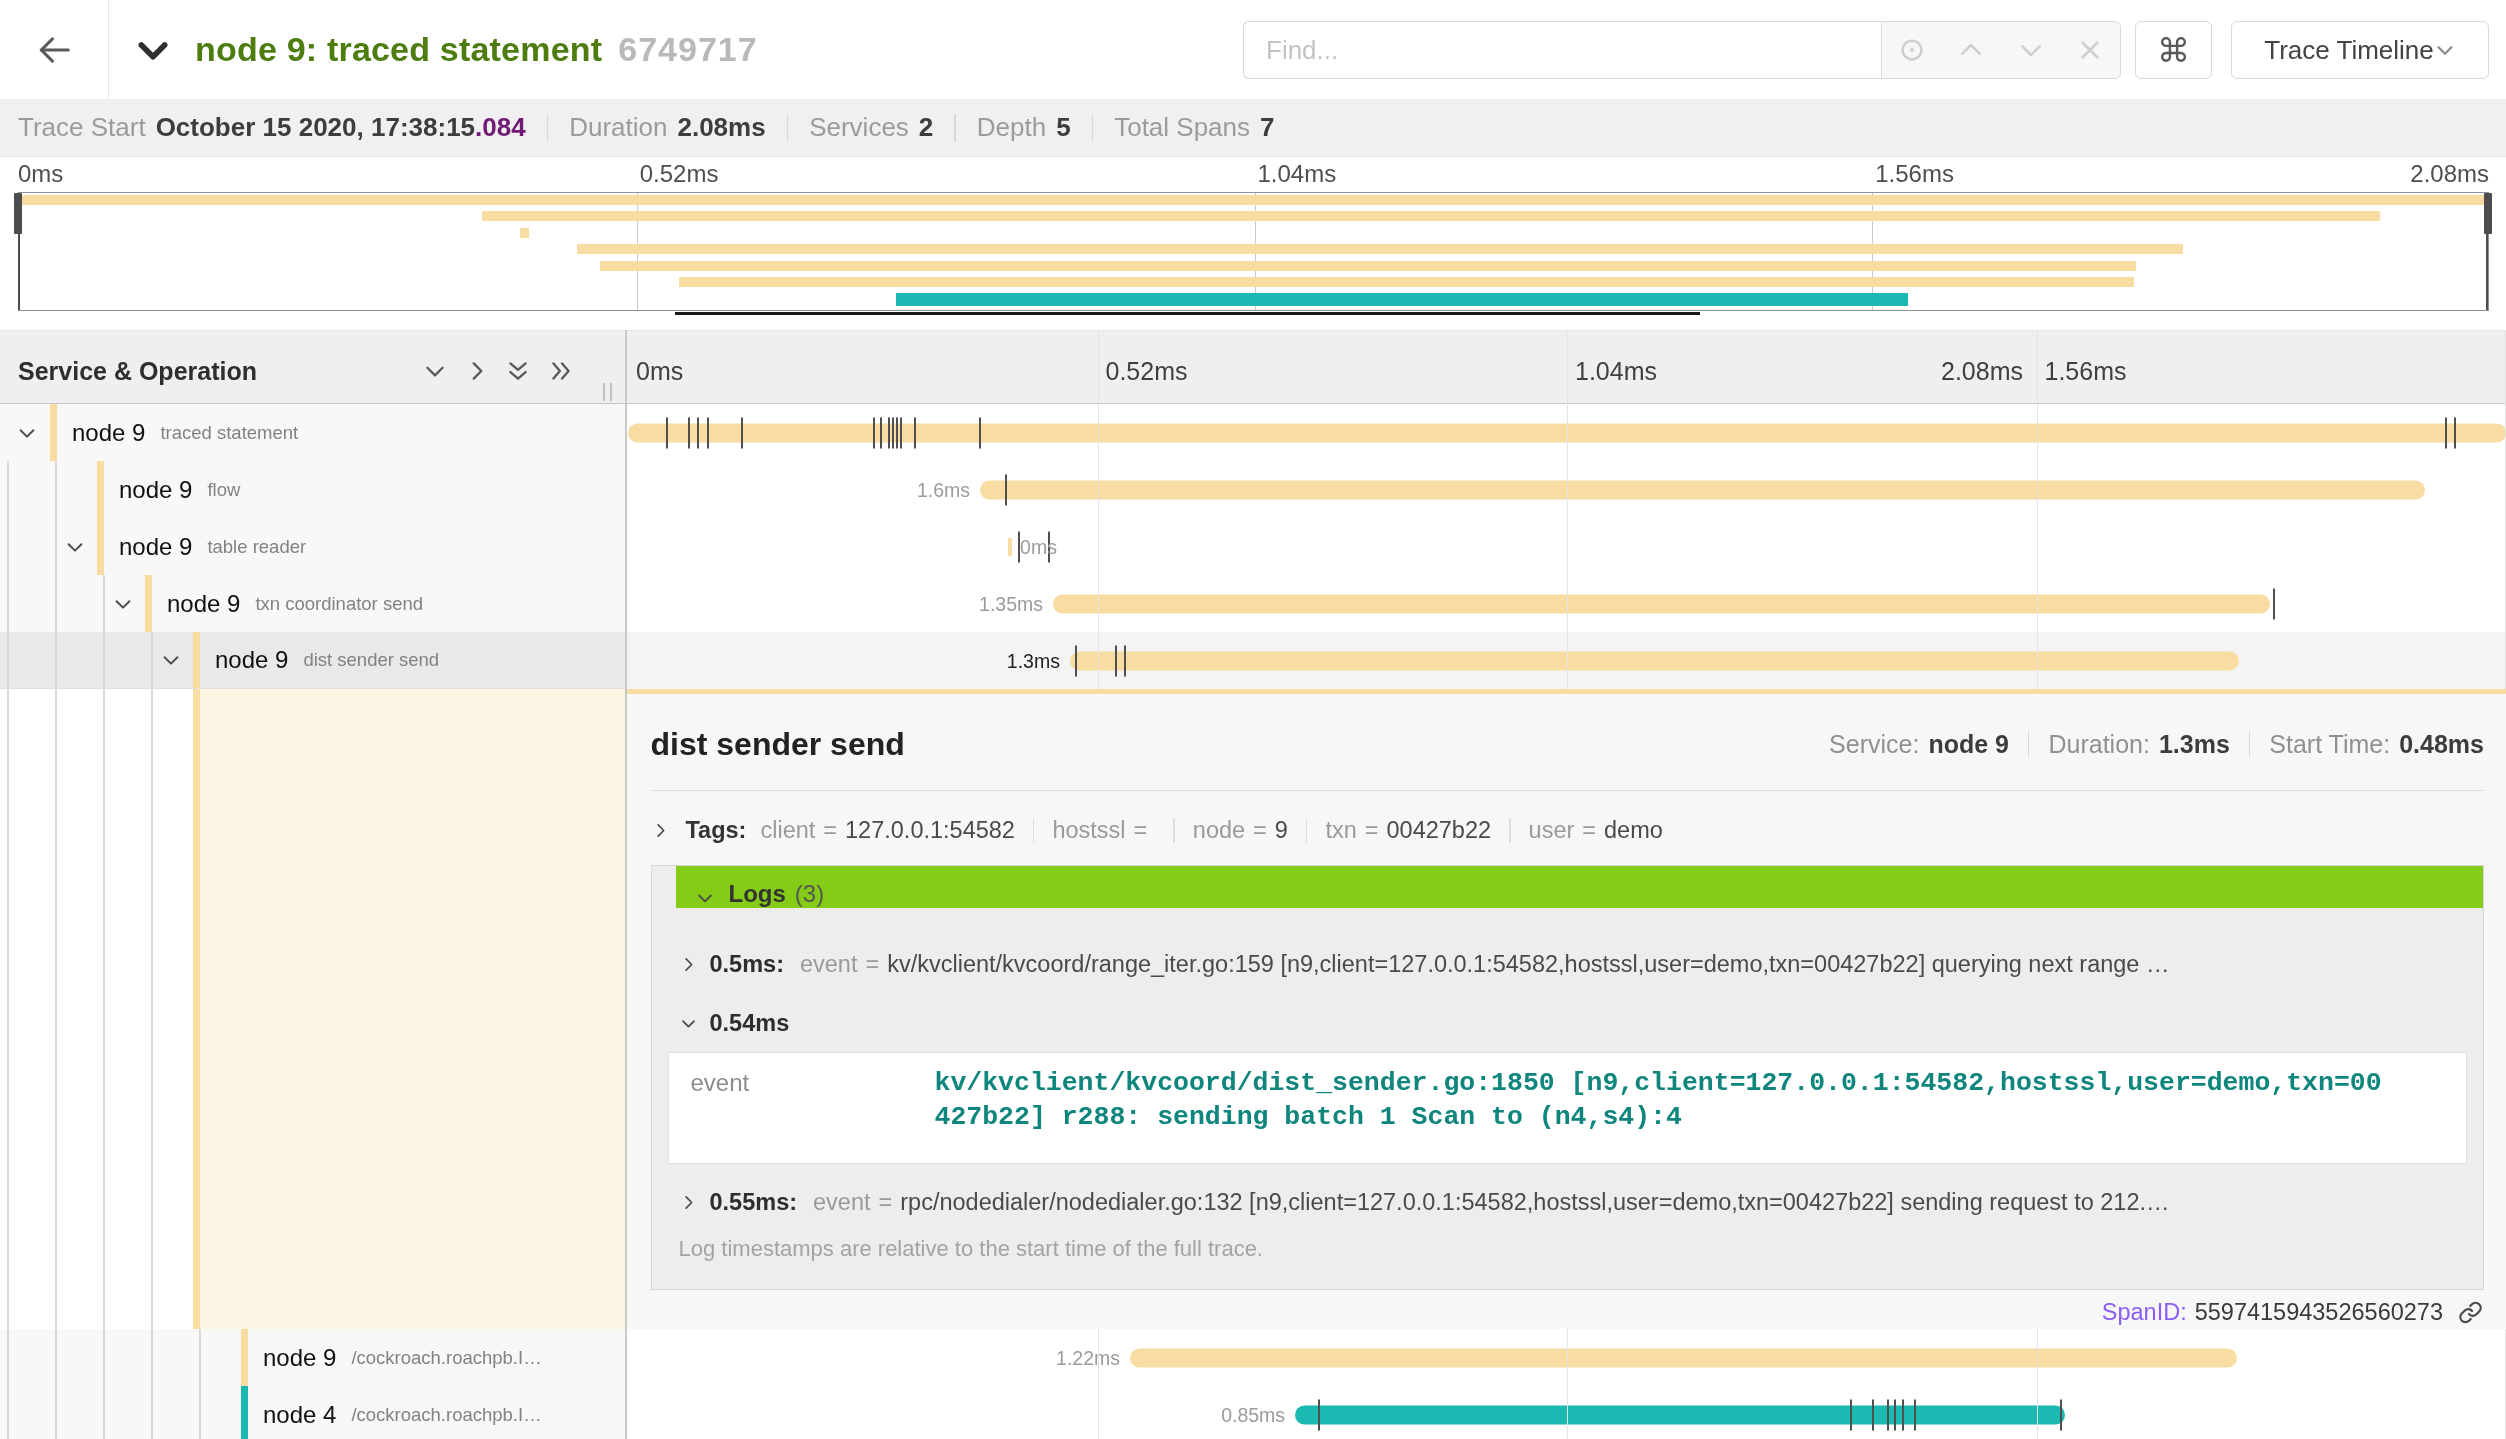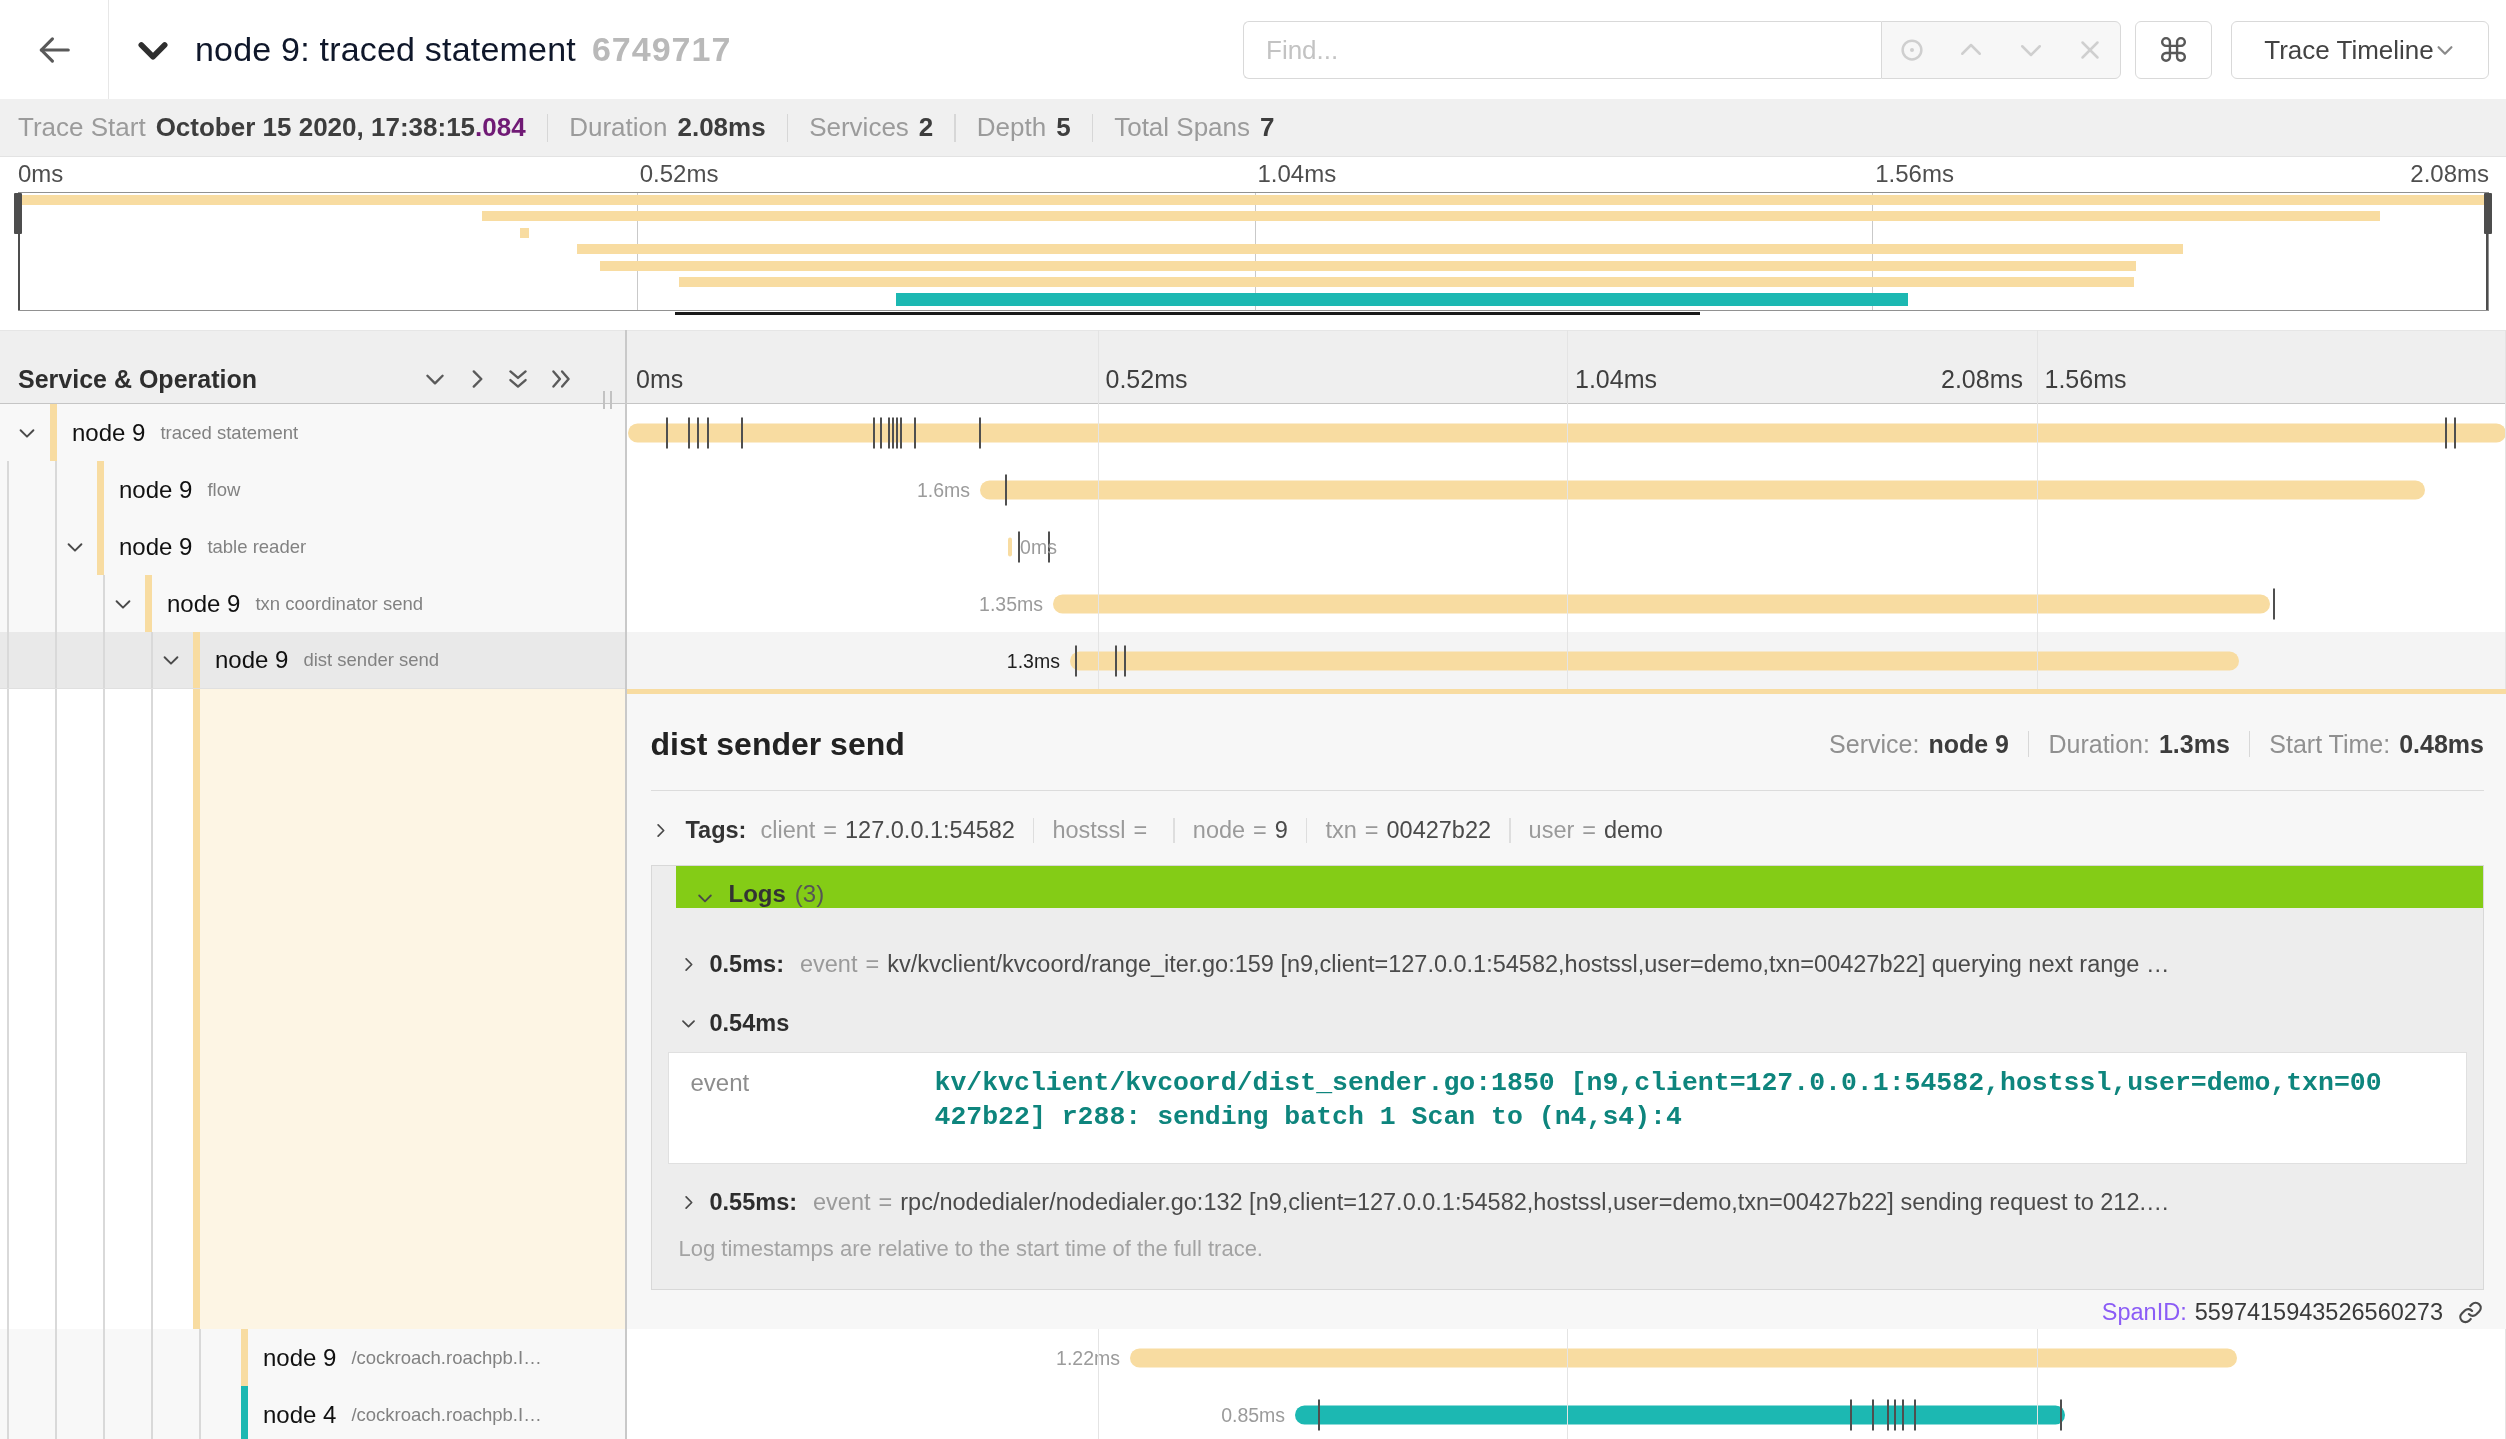--- a/index.html
+++ b/index.html
@@ -6,21 +6,21 @@
   html,body { width:2506px; height:1439px; overflow:hidden; background:#fff;
     font-family:"Liberation Sans", sans-serif; }
   .app { position:relative; width:2506px; height:1439px; }
 
   
   .topbar { position:absolute; left:0; top:0; width:2506px; height:99px; background:#fff; }
   .back-cell { position:absolute; left:0; top:0; width:109px; height:99px; border-right:1.5px solid #e7e7e7;
     display:flex; align-items:center; justify-content:center; cursor:pointer; }
   .title-wrap { position:absolute; left:133px; top:0; height:99px; display:flex; align-items:center; }
   .title-chev { display:flex; align-items:center; margin-right:22px; cursor:pointer; }
-  h1.page-title { font-size:34px; font-weight:400; color:#0f172a; letter-spacing:0.2px; }
+  h1.page-title { font-size:34px; font-weight:700; color:#4d7c0f; letter-spacing:0.2px; }
   .trace-id { font-size:34px; font-weight:600; color:#b9b9b9; margin-left:16px; letter-spacing:1px; }
 
   .find-input { position:absolute; left:1243px; top:21px; width:638px; height:58px; border:1.5px solid #d9d9d9;
     border-right:none; border-radius:6px 0 0 6px; font-size:26px; padding:0 22px; color:#444; outline:none;
     font-family:"Liberation Sans", sans-serif; background:#fff; }
   .find-input::placeholder { color:#c3c3c3; }
   .find-group { position:absolute; left:1881px; top:21px; width:240px; height:58px; background:#f7f7f7;
     border:1.5px solid #d9d9d9; border-radius:0 6px 6px 0; display:flex; }
   .find-group .gbtn { flex:1; display:flex; align-items:center; justify-content:center; cursor:default; }
   .kbd-btn { position:absolute; left:2135px; top:21px; width:77px; height:58px; background:#fff;
@@ -50,21 +50,21 @@
   .mini-underline { position:absolute; top:312px; height:3px; background:#191919; }
 
   
   .main { position:absolute; left:0; top:330px; width:2506px; height:1109px; }
   .tl-hdr-bg { position:absolute; left:0; top:0; width:2506px; height:74px; background:#efefef;
     border-top:1px solid #e6e6e6; border-bottom:1.5px solid #c5c5c5; }
   .grid-layer { position:absolute; left:0; top:0; width:2506px; height:1109px; z-index:3; pointer-events:none; }
   .grid-line { position:absolute; top:0; bottom:0; width:1px; background:#e4e4e4; }
   .col-divider { position:absolute; top:0; bottom:0; left:625px; width:1.5px; background:#c9c9c9; }
 
-  .tl-hdr { position:absolute; left:0; top:12px; width:2031px; height:74px; z-index:4;border-radius:22px; }
+  .tl-hdr { position:absolute; left:0; top:4px; width:2031px; height:74px; z-index:4;border-radius:22px; }
   .so-title { position:absolute; left:18px; top:0; height:74px; display:flex; align-items:center;
     font-size:25px; font-weight:700; color:#2e2e2e; }
   .hdr-icon { position:absolute; top:0; height:74px; display:flex; align-items:center; cursor:pointer; }
   .ruler-lbl { position:absolute; top:0; height:74px; display:flex; align-items:center; font-size:25px; color:#3f3f3f; }
   .grip { position:absolute; left:603px; top:49px; width:12px; height:18px; z-index:5; cursor:col-resize; }
   .grip i { position:absolute; top:0; bottom:0; width:2px; background:#c2c2c2; }
 
   .rows { position:absolute; left:0; top:74px; width:2506px; }
   .row { position:relative; width:2506px; height:57px; }
   .row-left { position:absolute; left:0; top:0; width:625px; height:100%; background:#f8f8f8; z-index:2; }

